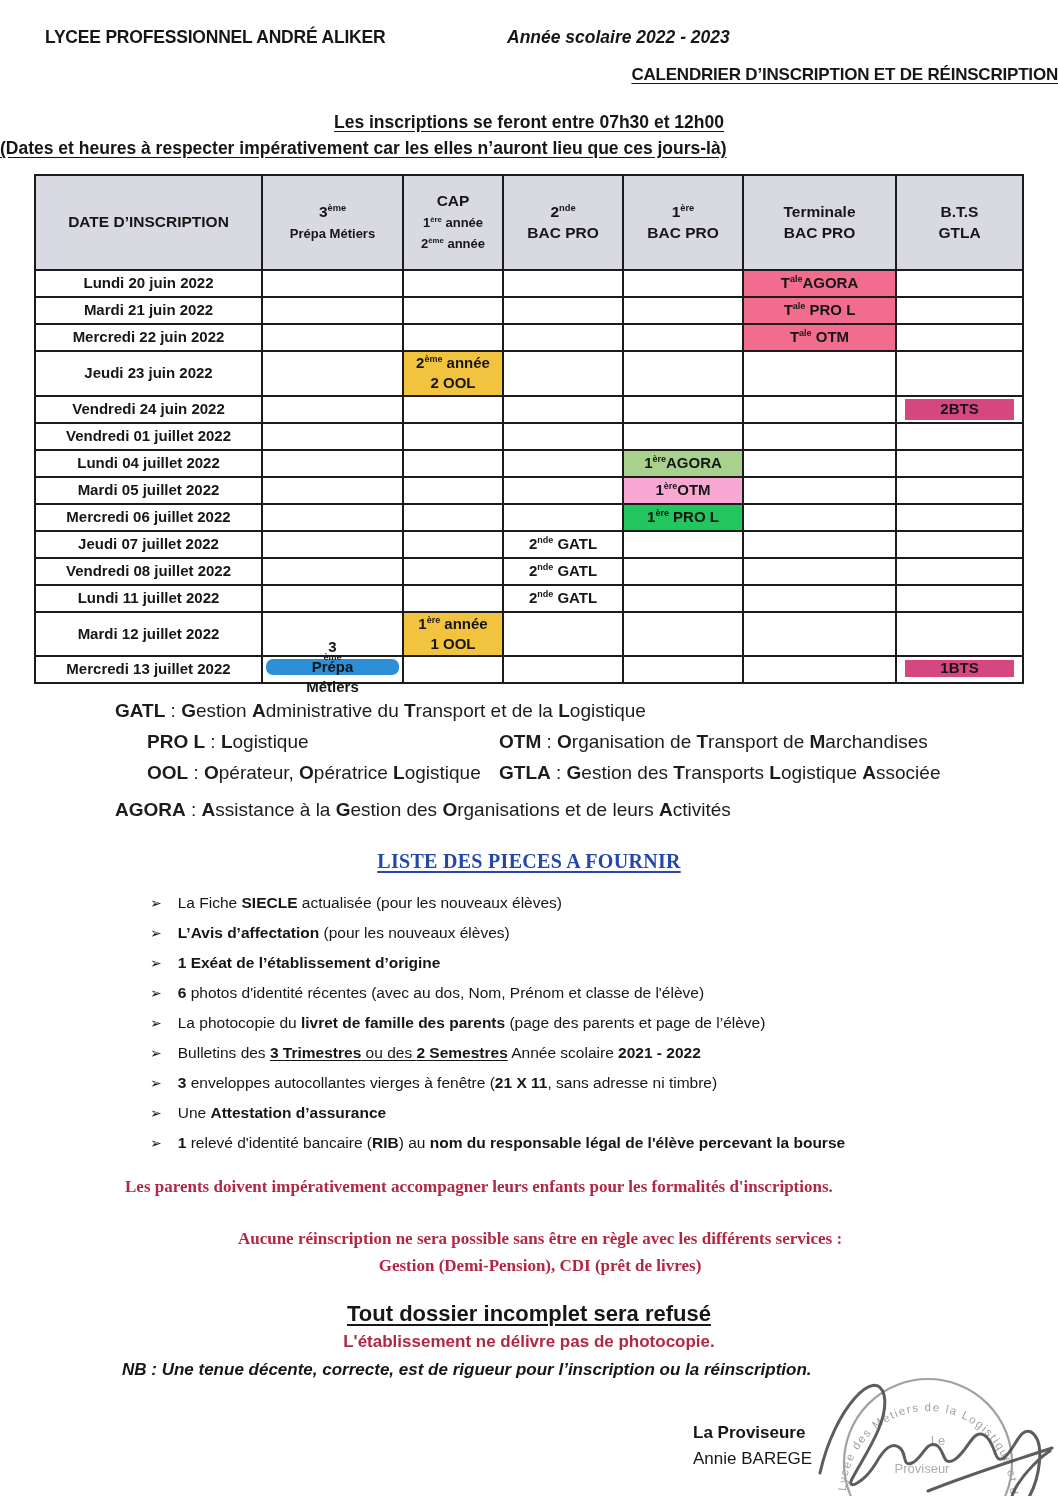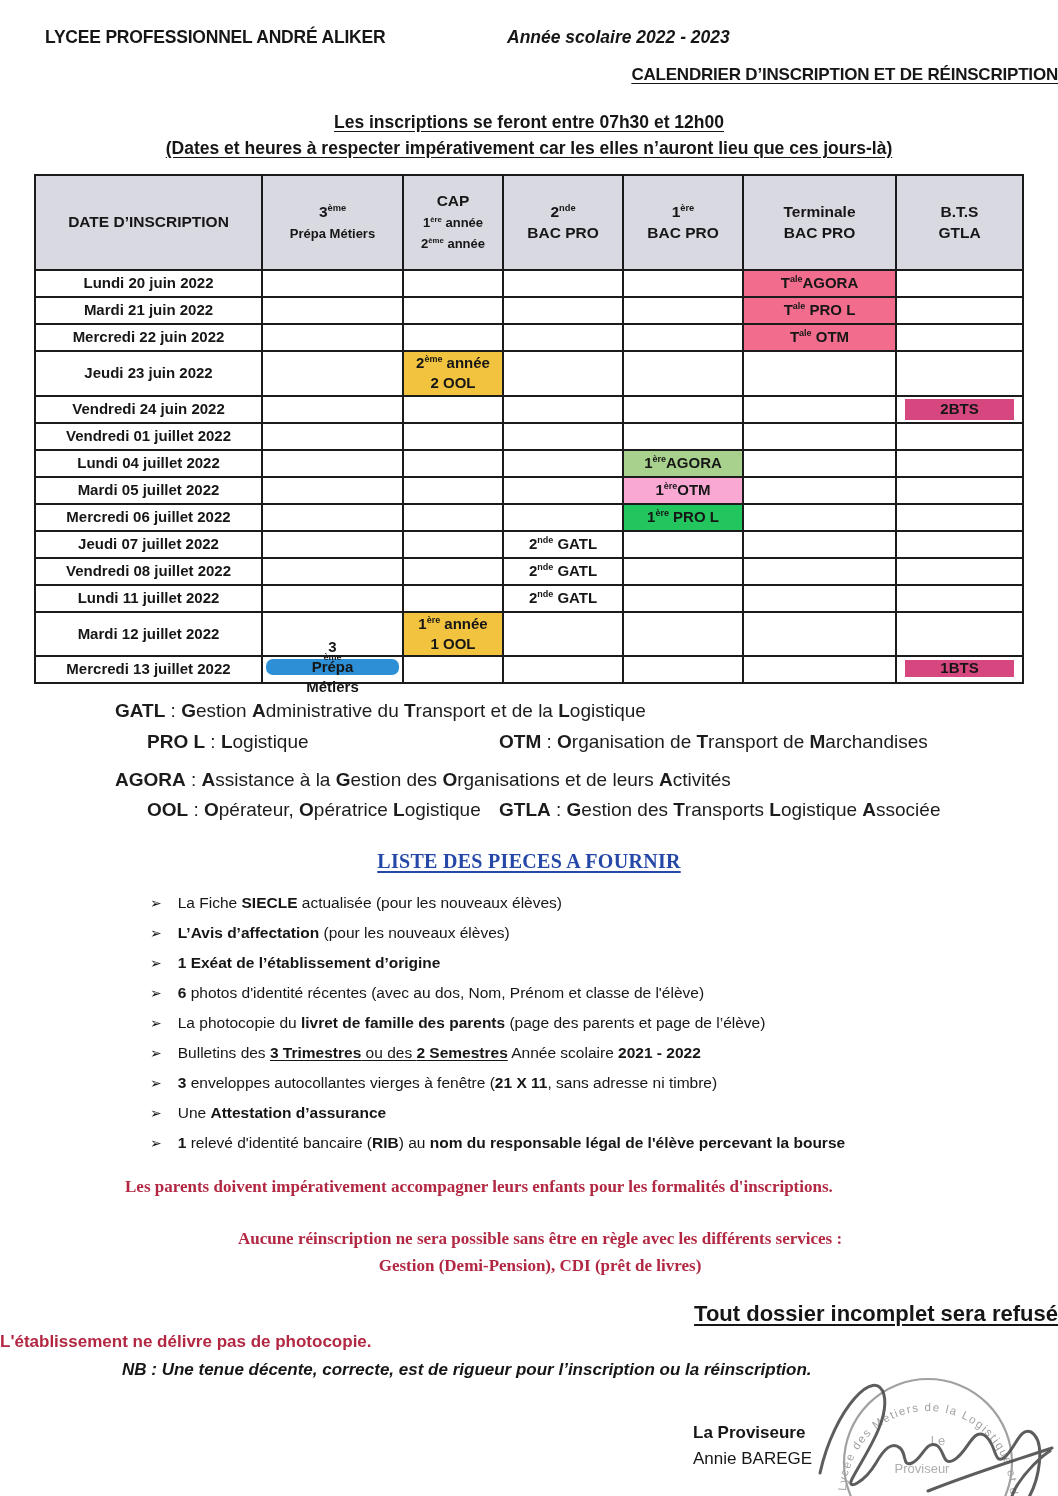--- a/index.html
+++ b/index.html
@@ -14,21 +14,21 @@
   u { text-underline-offset:2px; }
 
   
   .top-row { display:flex; padding:27px 45px 0 45px; }
   .school { font-weight:bold; font-size:17.5px; width:462px; letter-spacing:-0.2px; }
   .year { font-weight:bold; font-style:italic; font-size:17.5px; }
   .doc-title { text-align:right; margin-top:17px; font-weight:bold; font-size:17px;
     text-decoration:underline; text-underline-offset:3px; letter-spacing:-0.2px; }
   .sub1 { text-align:center; margin-top:27px; font-weight:bold; font-size:17.5px;
     text-decoration:underline; text-underline-offset:3px; }
-  .sub2 { text-align:center; margin-top:5px; font-weight:bold; font-size:17.5px;
+  .sub2 { text-align:left; margin-top:5px; font-weight:bold; font-size:17.5px;
     text-decoration:underline; text-underline-offset:3px; }
 
   
   table.cal { width:988px; margin:15px auto 0 auto; border-collapse:collapse; table-layout:fixed; }
   table.cal th, table.cal td { border:2px solid #1b1b1b; text-align:center; vertical-align:middle; position:relative; }
   table.cal th { background:var(--header-bg); font-weight:bold; font-size:15.5px; height:95px; line-height:1.35; }
   table.cal td { height:27px; font-size:15px; font-weight:bold; line-height:1.35; padding:1px 2px; }
   td.date-cell { font-size:15.5px; }
   .fill { position:absolute; display:flex; align-items:center; justify-content:center; font-weight:bold; }
   .fill.inset-h { inset:2px 8px; }
@@ -51,23 +51,23 @@
 
   
   .notice-parents { margin:20px 0 0 125px; width:812px; text-align:justify;
     font-family:"Liberation Serif", serif; font-weight:bold; font-size:17px;
     color:var(--red); line-height:1.55; }
   .notice-reinscription { margin:26px 0 0 125px; width:830px;
     font-family:"Liberation Serif", serif; font-weight:bold; font-size:17px;
     color:var(--red); line-height:1.55;text-align:center; }
 
   
-  .dossier { text-align:right; margin-top:22px; font-weight:bold; font-size:22px;
+  .dossier { text-align:center; margin-top:22px; font-weight:bold; font-size:22px;
     text-decoration:underline; text-underline-offset:3px; }
-  .photocopie { text-align:left; margin-top:5px; font-weight:bold; font-size:17px; color:var(--red); }
+  .photocopie { text-align:center; margin-top:5px; font-weight:bold; font-size:17px; color:var(--red); }
   .nb { margin:8px 0 0 122px; font-weight:bold; font-style:italic; font-size:17px; }
 
   
   .sig-zone { position:relative; height:240px; }
   .sig-text { position:absolute; left:693px; top:40px; font-size:17px; line-height:1.5; }
   .sig-role { font-weight:bold; }
   .stamp { position:absolute; left:800px; top:-35px; }
 </style>
 </head>
 <body>
@@ -241,26 +241,26 @@
   </table>
 
   <div class="legend" id="legend">
       <div class="legend-line">
         <span class=""><b>GATL</b> : <b>G</b>estion <b>A</b>dministrative du <b>T</b>ransport et de la <b>L</b>ogistique</span>
       </div>
       <div class="legend-line">
         <span class="legend-left"><b>PRO L</b> : <b>L</b>ogistique</span>
         <span><b>OTM</b> : <b>O</b>rganisation de <b>T</b>ransport de <b>M</b>archandises</span>
       </div>
-      <div class="legend-line legend-agora">
-        <span class=""><b>AGORA</b> : <b>A</b>ssistance à la <b>G</b>estion des <b>O</b>rganisations et de leurs <b>A</b>ctivités</span>
-      </div>
       <div class="legend-line">
         <span class="legend-left"><b>OOL</b> : <b>O</b>pérateur, <b>O</b>pératrice <b>L</b>ogistique</span>
         <span><b>GTLA</b> : <b>G</b>estion des <b>T</b>ransports  <b>L</b>ogistique <b>A</b>ssociée</span>
+      </div>
+      <div class="legend-line legend-agora">
+        <span class=""><b>AGORA</b> : <b>A</b>ssistance à la <b>G</b>estion des <b>O</b>rganisations et de leurs <b>A</b>ctivités</span>
       </div>
     </div>
 
   <div class="pieces-title">LISTE DES PIECES A FOURNIR</div>
   <ul class="pieces-list" id="pieces-list">
       <li>
         <span class="arrow">➢</span>
         <span>La Fiche <b>SIECLE</b> actualisée (pour les nouveaux élèves)</span>
       </li>
       <li>

